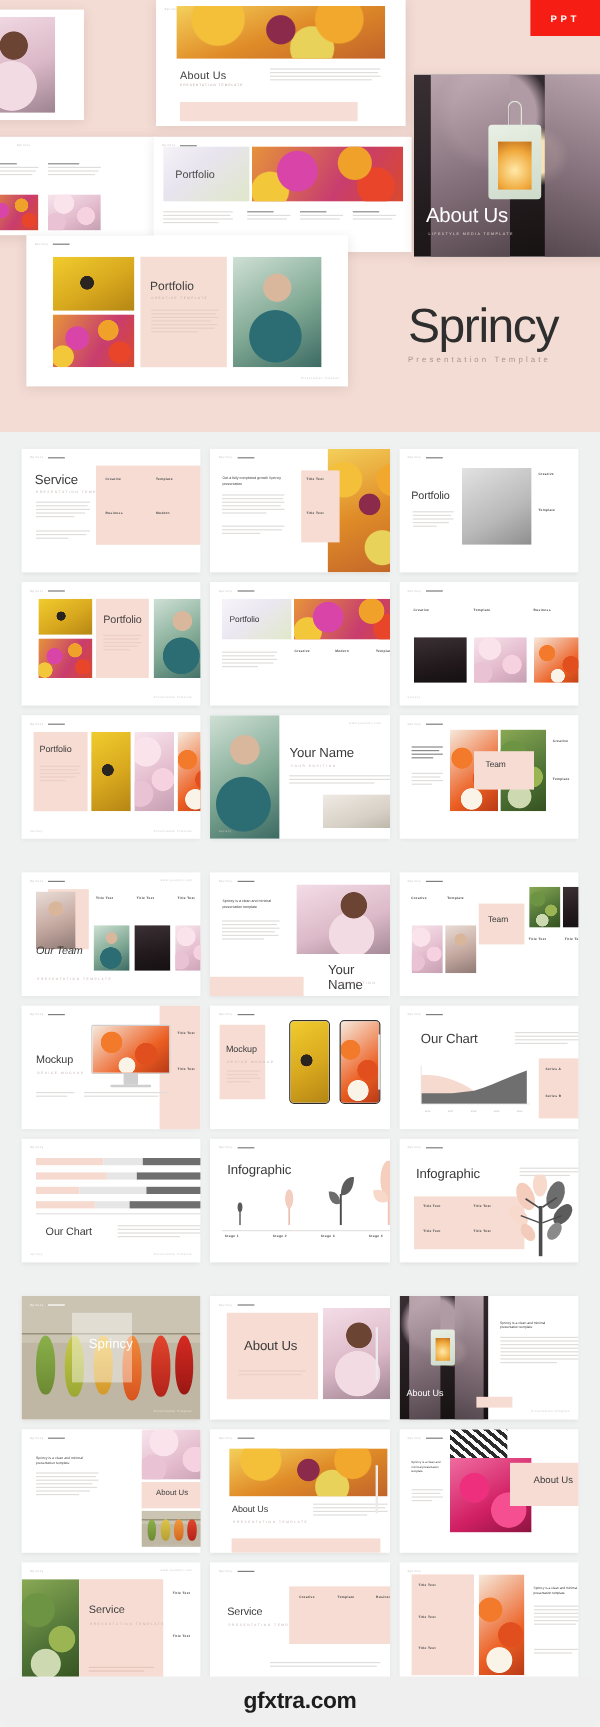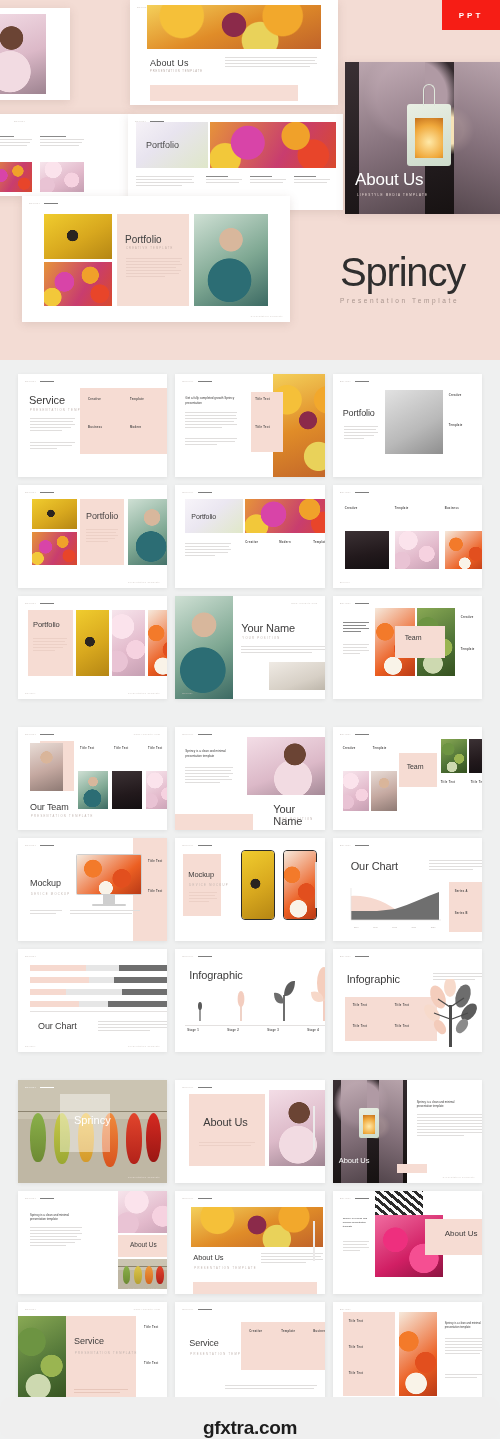--- a/index.html
+++ b/index.html
@@ -161,21 +161,21 @@
   .areaChart { position:absolute; }
   .barRow { position:absolute; display:flex; height:5.5px; }
   .barRow .a { background:#f6d9cf; }
   .barRow .b { background:#e6e6e6; }
   .barRow .c { background:#6f6f6f; }
   .axis { position:absolute; border-top:.8px solid #e4e1e0; }
 
   .footer-wm {
     position:absolute; left:0; right:0; bottom:0;
     height:42px; background:#efefef;
-    display:flex; align-items:flex-end; justify-content:center;border-radius:10px;
+    display:flex; align-items:center; justify-content:center;border-radius:10px;
   }
   .footer-wm span { font-size:19px; color:#1d1d1d; font-weight:700; letter-spacing:-.3px; }
 
   .monitor { position:absolute; }
   .monitor .screen { position:absolute; border:1.6px solid #cfcfcf; border-radius:1.5px; overflow:hidden; background:#222;}
   .monitor .stand { position:absolute; background:#cfcfcf; }
   .phone { position:absolute; border:1.6px solid #2c2c2c; border-radius:4px; overflow:hidden; background:#111; }
 </style>
 </head>
 <body>
@@ -659,21 +659,21 @@
     <div class="slide">
       <div class="sh">
           <span class="lbl">Sprincy</span>
           <span class="line"></span>
         </div>
       <div class="shr">www.yoursite.com</div>
       <div class="pinkbox" style="left:22px;top:14px;width:34px;height:50px;"></div>
       <div class="ph" style="left:12px;top:16px;width:33px;height:48px;">
           <div class="pPortraitMan"></div>
         </div>
-      <div class="stitle sm" style="position:absolute;left:12px;top:75px;">Our Team</div>
+      <div class="stitle sm" style="position:absolute;left:12px;top:60px;font-style:italic;">Our Team</div>
       <div class="ssub" style="position:absolute;left:13px;top:86px;">PRESENTATION TEMPLATE</div>
       <div style="position:absolute;left:62px;top:20px;width:28px;">
         <span class="minihead">Title Text</span>
         <div class="lines">
             <i style="width:100%"></i>
             <i style="width:92%"></i>
             <i style="width:75%"></i>
           </div>
       </div>
       <div style="position:absolute;left:96px;top:20px;width:28px;">

